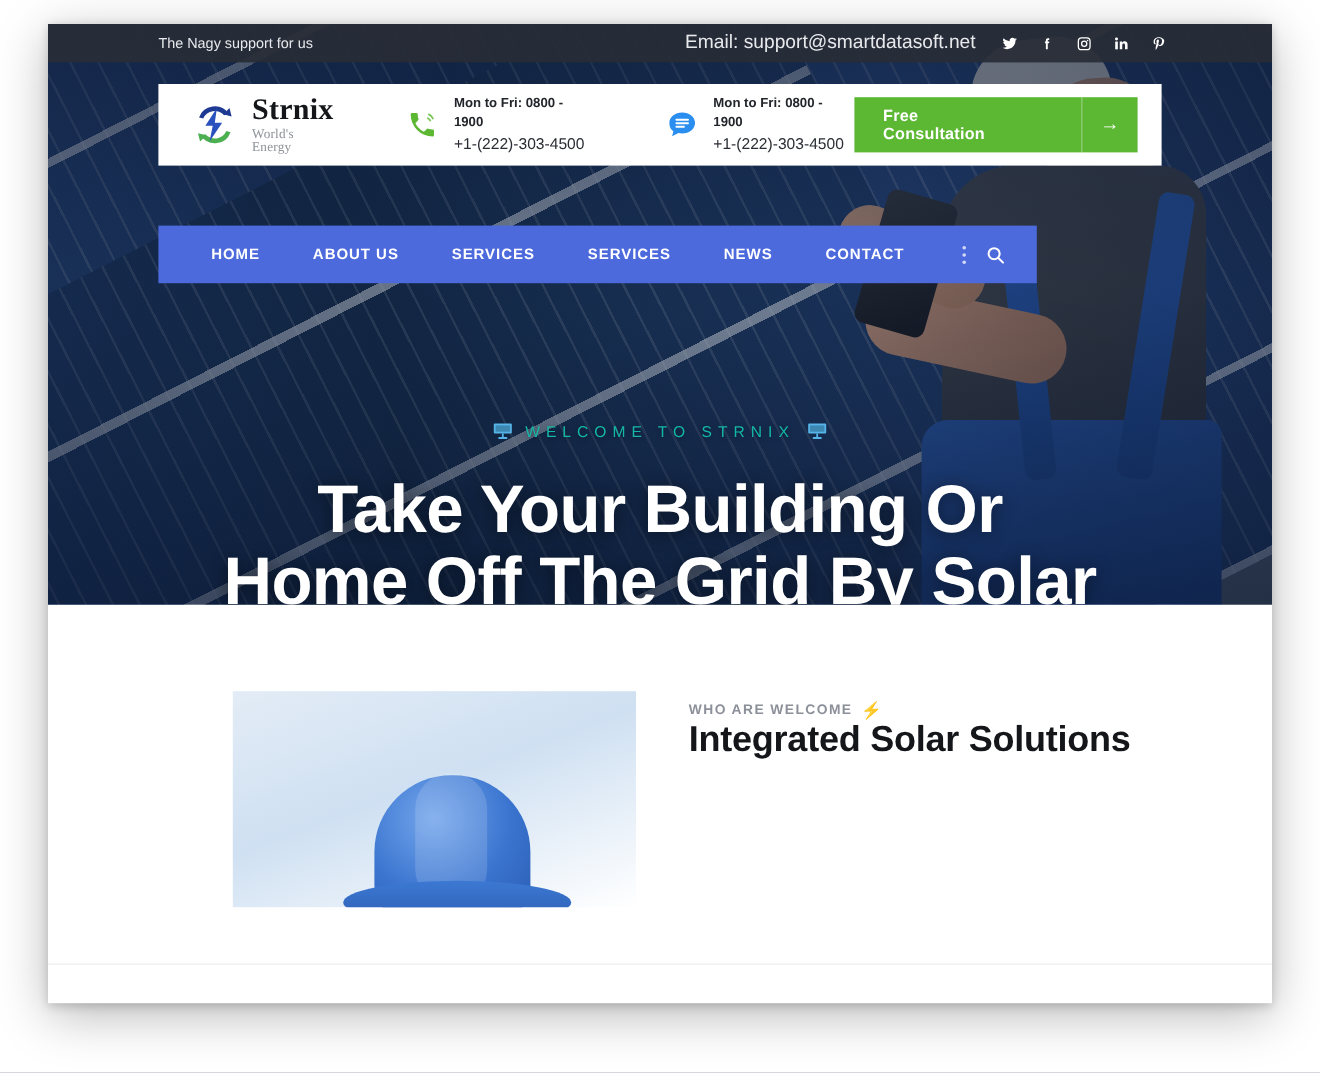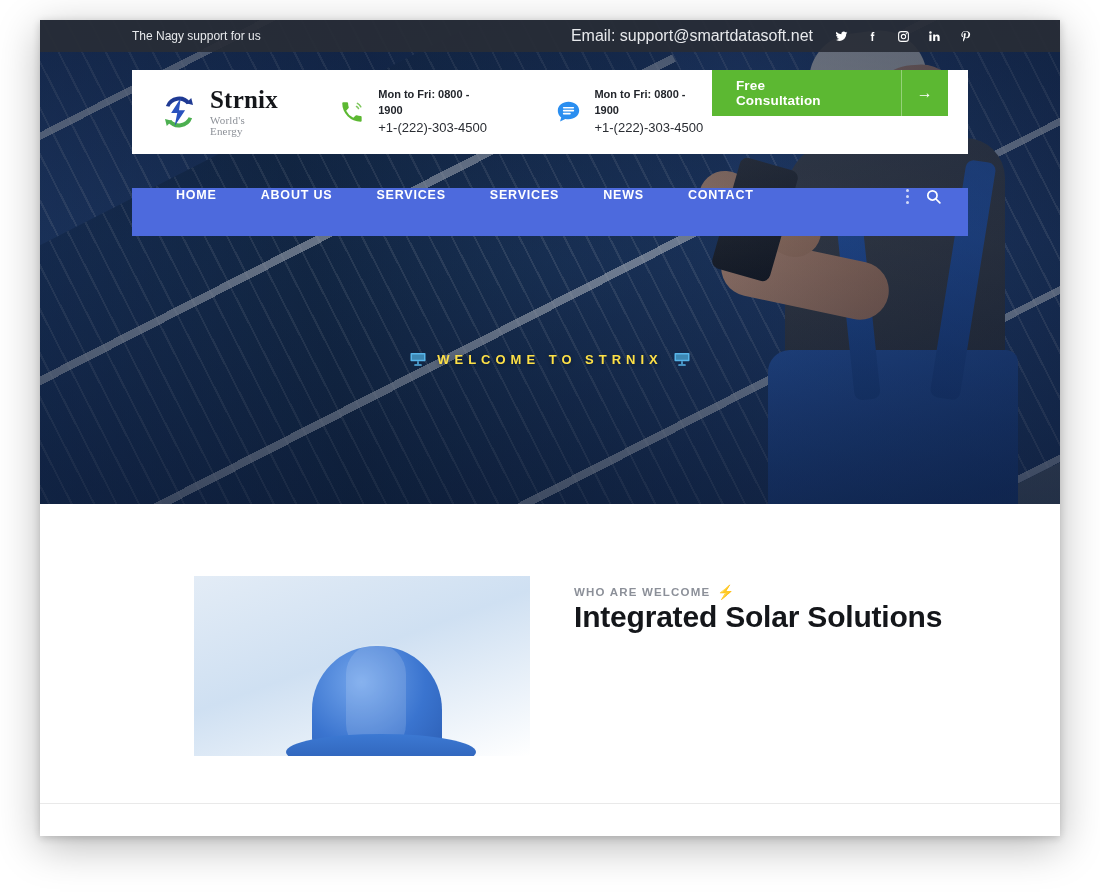--- a/index.html
+++ b/index.html
@@ -226,23 +226,23 @@
     display: flex; align-items: center; gap: 0;
   }
   .topbar-email { font-size: 16px; color: #e7e9ec; margin-right: 22px; }
   .social-list { display: flex; align-items: center; gap: 18px; }
   .social-ic { color: #ffffff; display: flex; align-items: center; }
   .social-ic svg { display: block; }
 
   
   .headerbar {
     position: absolute; left: 92px; top: 50px;
-    width: 836px; height: 84px;
+    width: 836px; height: 68px;
     background: #ffffff;
-    display: flex; 
+    display: flex; align-items: center;
     z-index: 20;
   }
   .logo-block { display: flex; align-items: center; margin-left: 26px; }
   .logo-mark { width: 42px; height: 42px; position: relative; margin-right: 10px; }
   .logo-text-wrap { display: flex; flex-direction: column; line-height: 1; }
   .logo-name {
     font-family: "Liberation Serif", serif;
     font-size: 25px; font-weight: bold; color: #14161a; letter-spacing: 0.2px;
   }
   .logo-tag {
@@ -270,43 +270,43 @@
   .cta-arrow {
     width: 48px; height: 46px;
     border-left: 1px solid rgba(255,255,255,0.35);
     display: flex; align-items: center; justify-content: center;
     font-size: 16px;
   }
 
   
   .navbar {
     position: absolute; left: 92px; top: 168px;
-    width: 836px; height: 48px;
+    width: 732px; height: 48px;
     background: #4d6add;
-    display: flex; align-items: flex-start;
+    display: flex; align-items: center;
     z-index: 20;
   }
   .nav-items { display: flex; align-items: center; margin-left: 22px; }
   .nav-item {
     color: #ffffff; font-size: 12.5px; font-weight: bold;
     letter-spacing: 0.8px; padding: 0 22px;
   }
   .nav-right { margin-left: auto; display: flex; align-items: center; gap: 16px; margin-right: 26px; }
   .kebab { display: flex; flex-direction: column; gap: 3px; }
   .kebab span { width: 3px; height: 3px; border-radius: 50%; background: rgba(255,255,255,0.75); }
   .search-ic { color: #ffffff; display: flex; }
 
   
   .hero-content {
     position: absolute; left: 0; top: 330px; width: 1020px;
     text-align: center; z-index: 15;
   }
   .eyebrow {
     display: flex; align-items: center; justify-content: center; gap: 10px;
-    color: #fde047; font-size: 13px; font-weight: bold; letter-spacing: 5px;
+    color: #14b8a6; font-size: 13px; font-weight: normal; letter-spacing: 5px;
     text-shadow: 0 1px 4px rgba(0,0,0,0.4);
   }
   .eyebrow .panel-ic { color: #57b4e8; display: flex; }
   .hero-title {
     margin-top: 26px;
     color: #ffffff;
     font-size: 56px;
     font-weight: bold;
     line-height: 1.08;
     letter-spacing: -0.5px;
@@ -399,20 +399,24 @@
           <span class="panel-ic">
             <svg width="18" height="18" viewBox="0 0 24 24" fill="currentColor">
               <rect x="2" y="4" width="20" height="11" rx="1"></rect>
               <rect x="4" y="6" width="16" height="7" fill="#1f4f73" opacity="0.45"></rect>
               <rect x="11" y="15" width="2" height="4"></rect>
               <rect x="7" y="19" width="10" height="2" rx="0.8"></rect>
             </svg>
           </span>
         </div>
 
+        <div class="hero-title">
+          <div>Take Your Building Or</div>
+          <div>Home Off The Grid By Solar</div>
+        </div>
       </div>
 
     </div>
 
     <div class="topbar">
       <div class="topbar-left">The Nagy support for us</div>
       <div class="topbar-right">
         <div class="topbar-email">Email: support@smartdatasoft.net</div>
         <div class="social-list">
           <a class="social-ic">

